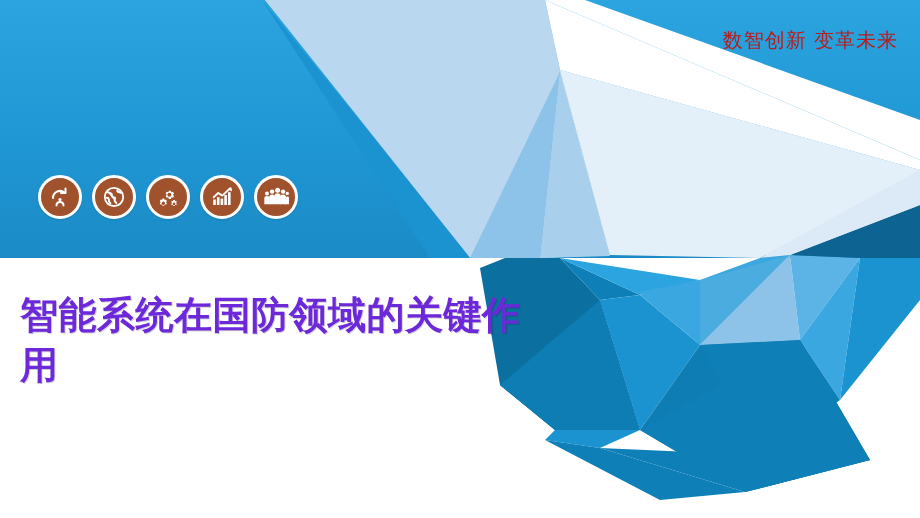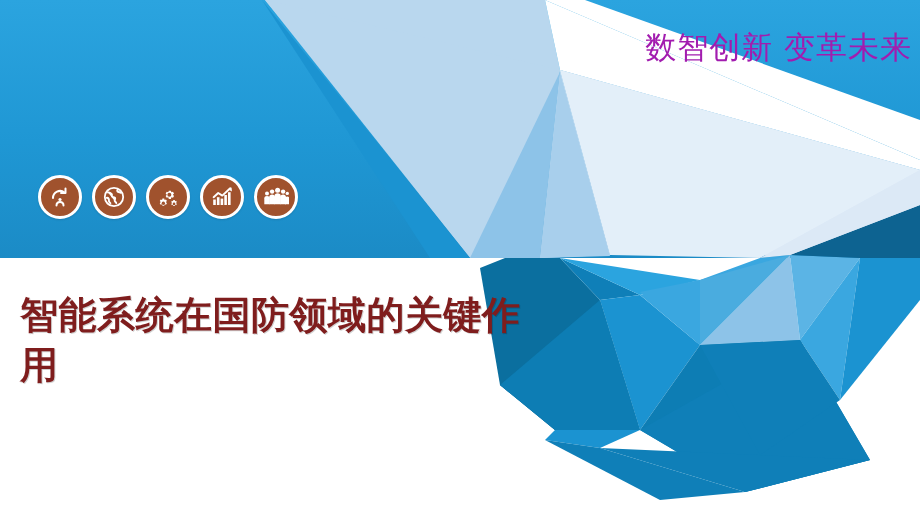--- a/index.html
+++ b/index.html
@@ -35,25 +35,25 @@
     left: 0;
     top: 0;
     width: 920px;
     height: 518px;
   }
   #poly-art svg { display: block; }
 
   
   #tagline {
     position: absolute;
-    right: 8px;
+    right: 22px;
     top: 27px;
-    font-size: 31px;
+    font-size: 20px;
     letter-spacing: 1px;
-    color: #a21caf;
+    color: #b91c1c;
     white-space: nowrap;
     font-family: "DejaVu Sans", "Liberation Sans", sans-serif;
   }
 
   
   #icon-strip {
     position: absolute;
     left: 38px;
     top: 175px;
     display: flex;
@@ -79,21 +79,21 @@
     position: absolute;
     left: 20px;
     top: 290px;
     width: 520px;
   }
   #slide-title {
     margin: 0;
     font-size: 38px;
     line-height: 1.32;
     font-weight: bold;
-    color: #7f1d1d;
+    color: #6d28d9;
     font-family: "DejaVu Sans", "Liberation Sans", sans-serif;
     letter-spacing: 0.5px;
     text-shadow: 1px 1px 0 rgba(0,0,0,0.18);
   }
 </style>
 </head>
 <body>
 
 <div id="slide">
 

